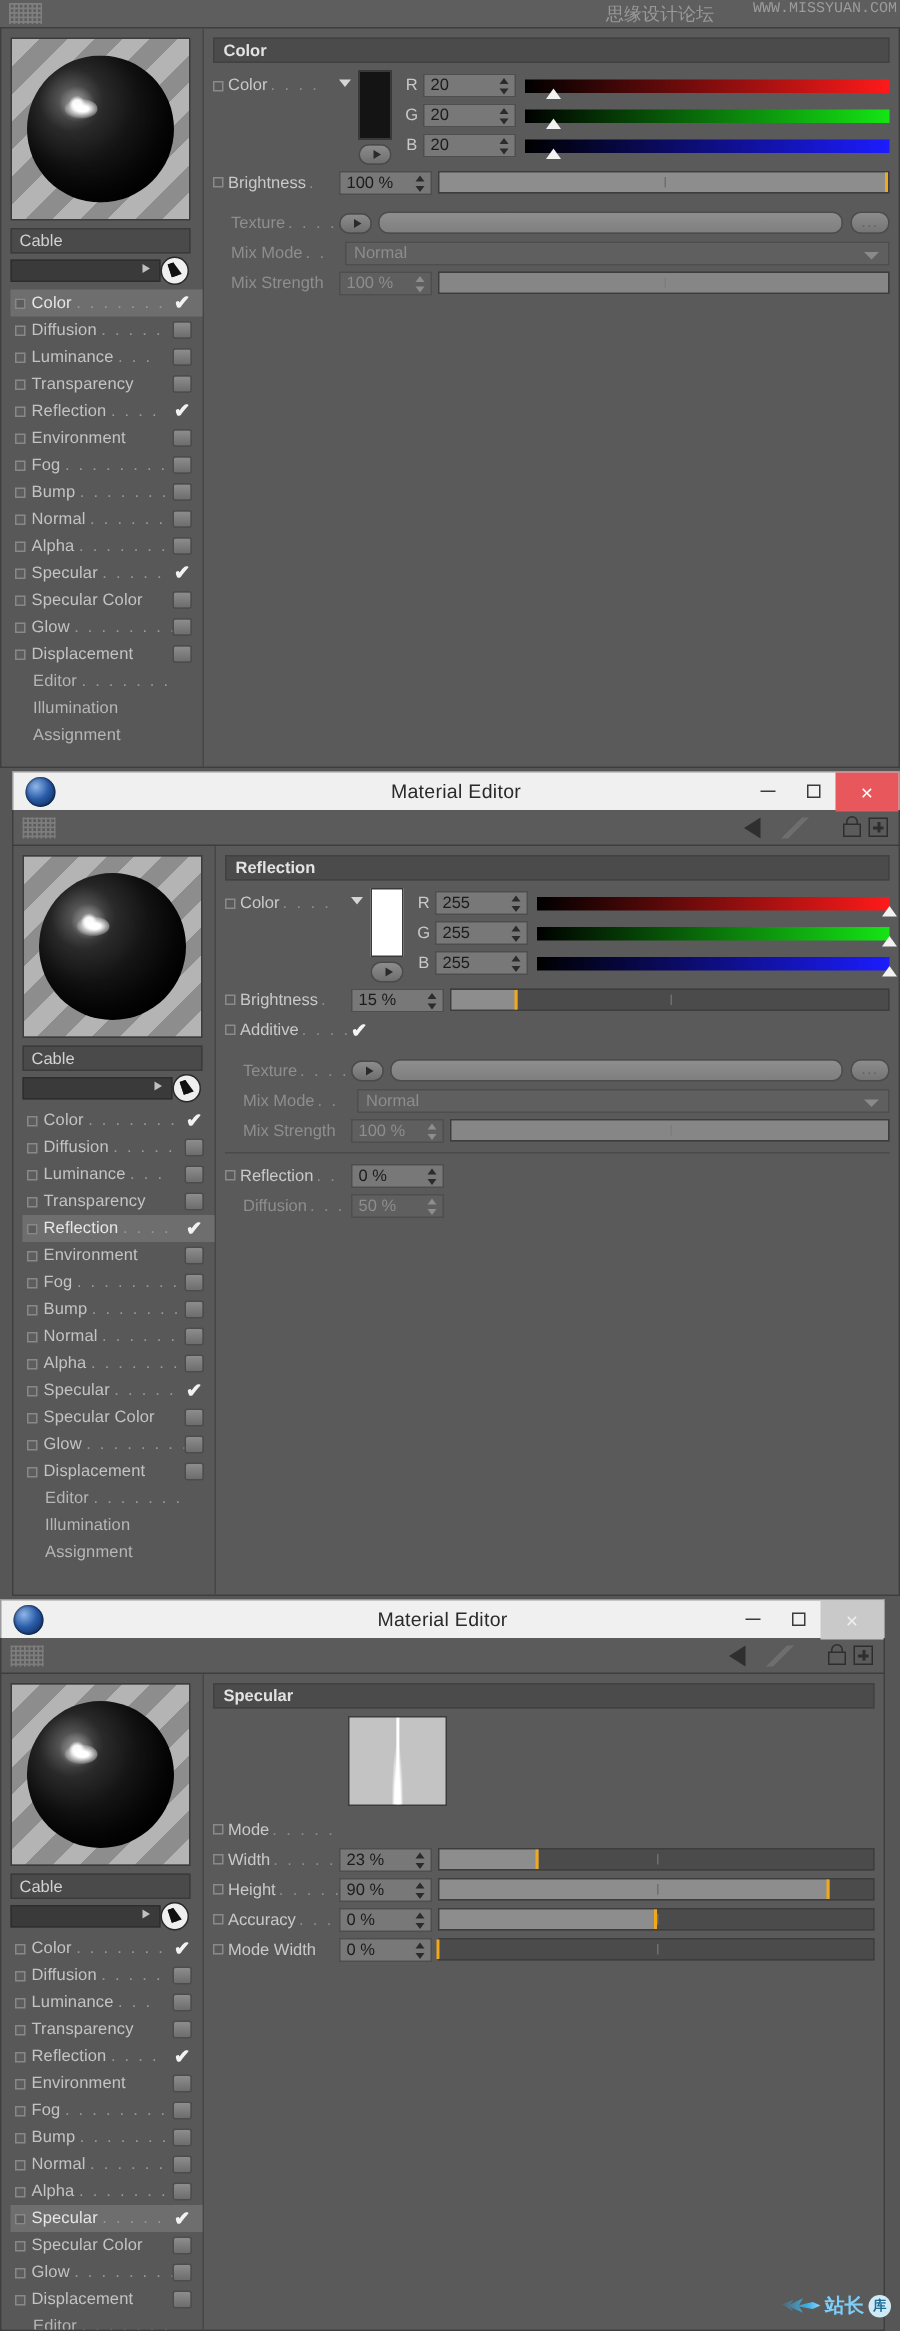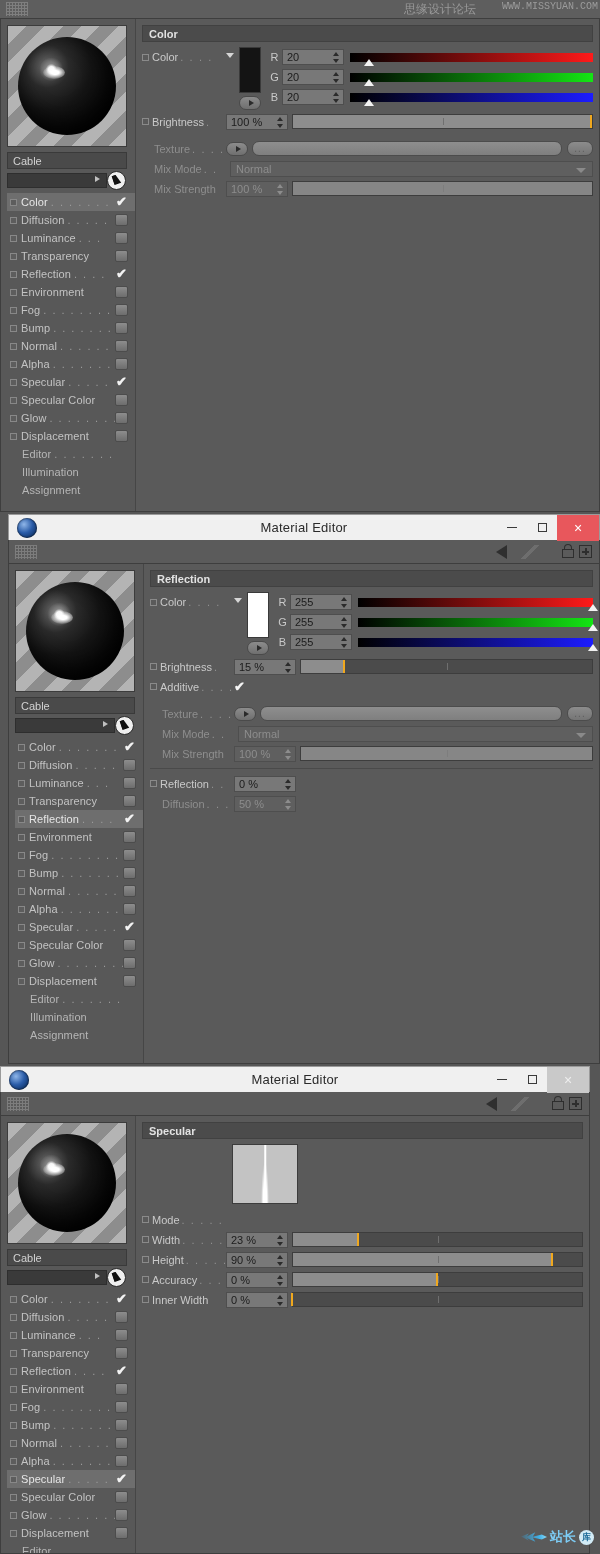--- a/index.html
+++ b/index.html
@@ -1021,21 +1021,21 @@
           <div class="slider" id="w3-falloff">
               <div class="fill" style="width: 50%;"></div>
               <div class="tick" style="left: 50%;"></div>
               <div class="mark" style="left: calc(50% - 2px);"></div>
             </div>
         </div>
 
         <div class="prow">
           <div class="plabel">
             <span class="pbox"></span>
-            <span class="t">Inner Width</span>
+            <span class="t">Mode Width</span>
           </div>
           <div class="numfield" style="width:62px">
             <span>0 %</span>
             <span class="spin">
                 <i class="up"></i>
                 <i class="dn"></i>
               </span>
           </div>
           <div class="slider" id="w3-inner">
               <div class="fill" style="width: 0%;"></div>

